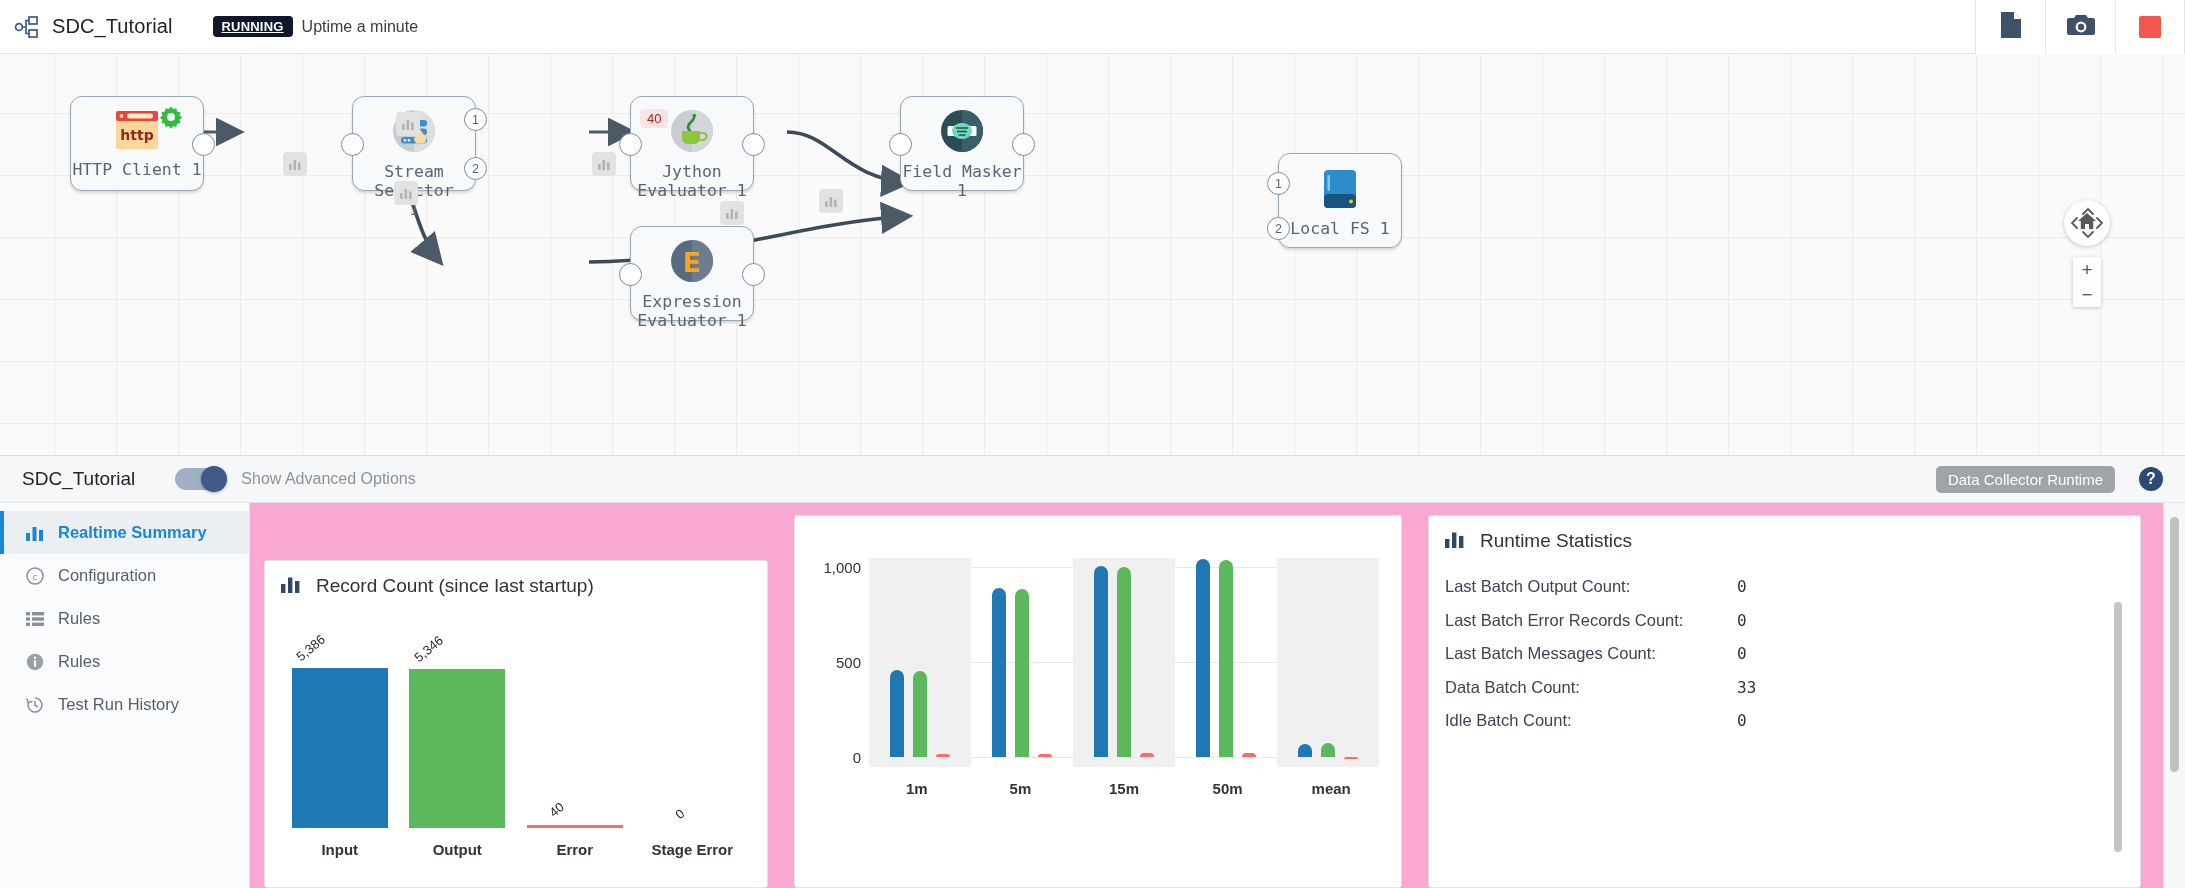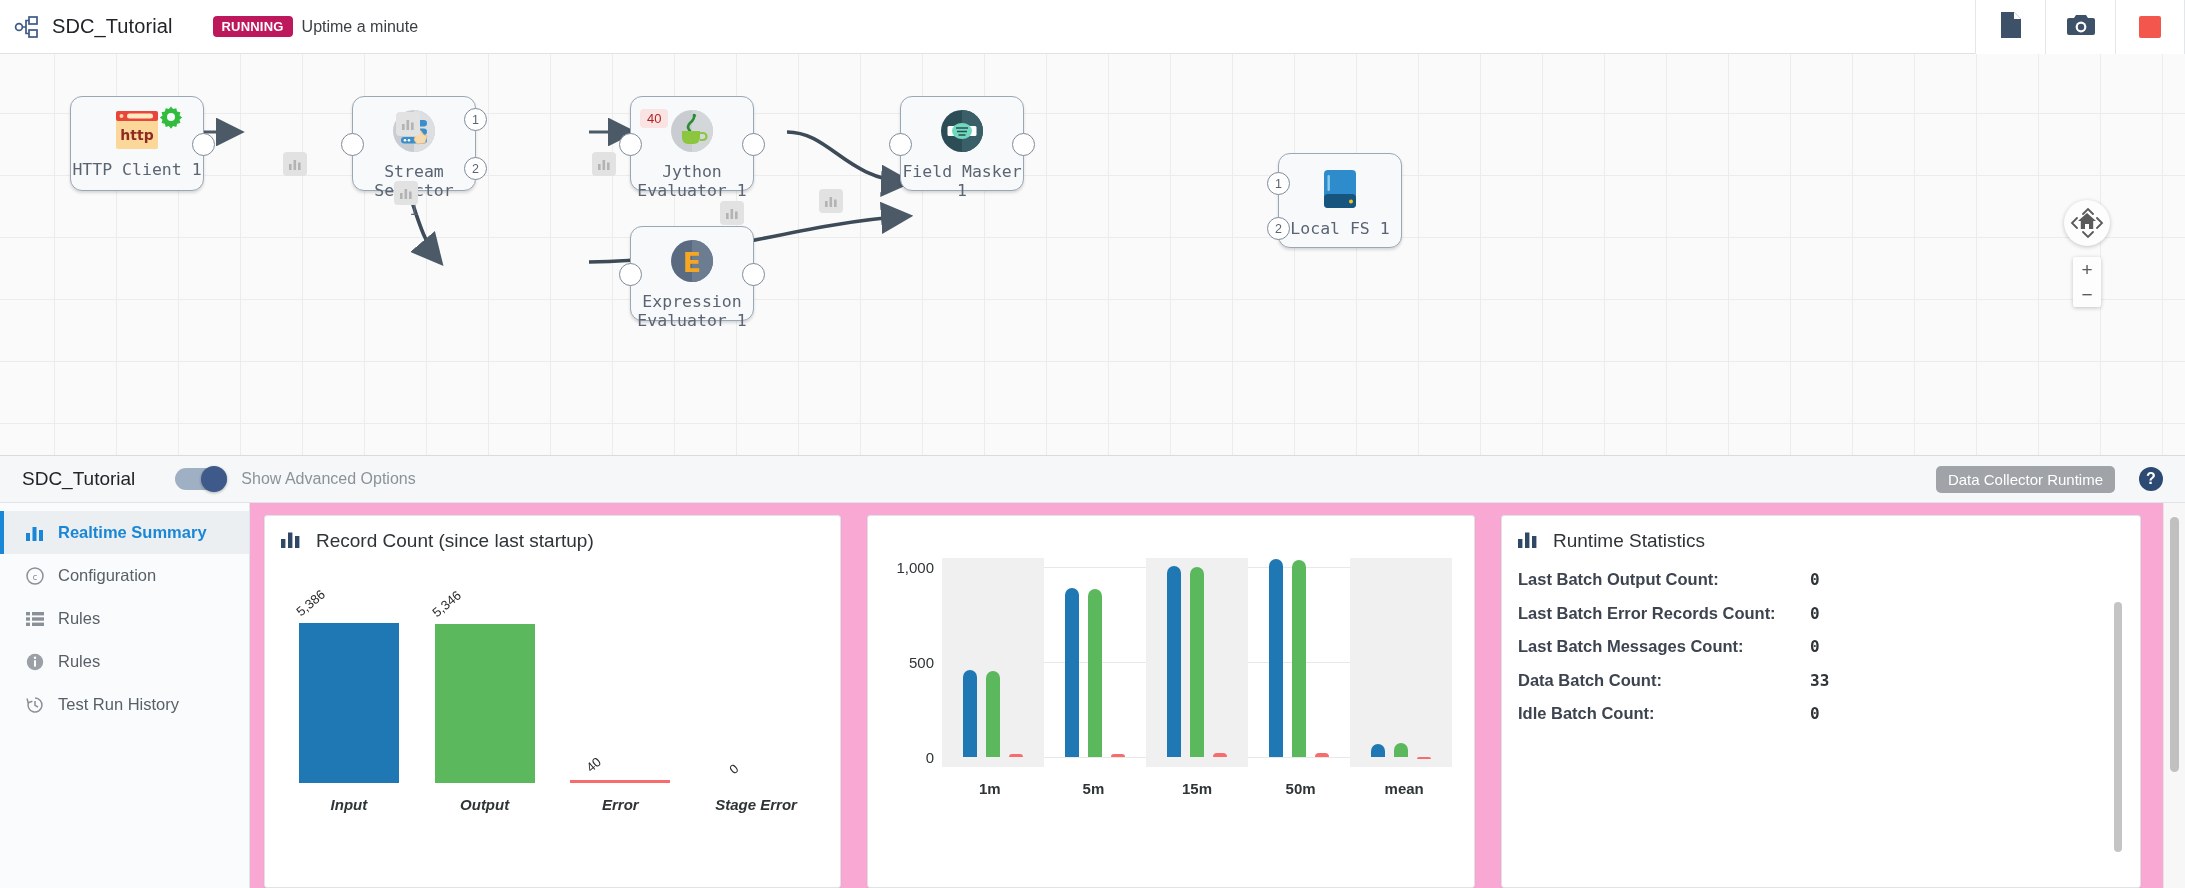--- a/index.html
+++ b/index.html
@@ -13,23 +13,23 @@
   
   .topbar {
     position: absolute; top:0; left:0; width:2185px; height:54px;
     background:#ffffff; border-bottom:1px solid #dfe2e6;
     display:flex; align-items:center;
   }
   .topbar-left { display:flex; align-items:center; padding-left:14px; flex:1; }
   .pipeline-icon { width:26px; height:26px; margin-right:12px; display:block; }
   .pipeline-title { font-size:20px; color:#212529; letter-spacing:.1px; }
   .status-badge {
-    margin-left:40px; background:#be185d; color:#fff;
+    margin-left:40px; background:#0f172a; color:#fff;
     font-size:13px; font-weight:bold; padding:3px 9px 3px 9px;
-    border-radius:4px; letter-spacing:.2px;
+    border-radius:4px; letter-spacing:.2px;text-decoration:underline;
   }
   .uptime { margin-left:9px; font-size:16px; color:#3c4043; }
   .topbar-right { display:flex; align-items:stretch; height:54px; }
   .tb-btn {
     width:70px; height:54px; display:flex; align-items:center; justify-content:center;
     border-left:1px solid #e4e7ea; background:#fff; cursor:pointer;
   }
   .tb-btn:last-child { border-right:1px solid #e4e7ea; }
   .stop-square { width:22px; height:22px; background:#f2564c; border-radius:2px; }
 
@@ -129,54 +129,54 @@
     background:#eceff1; color:#1a86d6; font-weight:bold;
     border-left:4px solid #1a86d6; padding-left:20px;
   }
 
   .cards { flex:1; display:flex; padding:12px 18px 0 14px; gap:26px; min-width:0; position:relative; }
   .card {
     background:#fff; border:1px solid #e0e3e6; border-radius:3px;
     box-shadow:0 1px 2px rgba(0,0,0,.07);
     padding:14px 16px 0 16px; position:relative; overflow:hidden;
   }
-  .card-a { width:577px; flex-shrink:0; }
+  .card-a { width:504px; flex-shrink:0;margin-top:45px; }
   .card-b { width:608px; flex-shrink:0; }
   .card-c { flex:1; min-width:0; margin-right:26px; }
   .card-head { display:flex; align-items:center; margin-bottom:6px; }
   .card-title { font-size:19px; color:#2f3437; margin-left:16px; }
 
   
   .rc-plot { position:relative; height:245px; margin-top:22px; }
   .rc-bars { position:absolute; left:0; right:0; bottom:36px; top:0; display:flex; }
   .rc-col { flex:1; position:relative; display:flex; justify-content:center; align-items:flex-end; }
   .rc-bar { width:82%; max-width:100px; }
   .rc-val {
     position:absolute; font-size:13px; color:#2b2b2b;
     transform:rotate(-40deg); transform-origin:left bottom; white-space:nowrap;
   }
-  .rc-labels { position:absolute; left:0; right:0; bottom:6px; display:flex;font-style:italic; }
+  .rc-labels { position:absolute; left:0; right:0; bottom:6px; display:flex; }
   .rc-lab { flex:1; text-align:center; font-size:15px; font-weight:bold; color:#2f3437; }
 
   
   .tp-plot { position:relative; height:245px; margin-top:28px; }
   .tp-yaxis { position:absolute; left:0; top:0; bottom:36px; width:58px; }
   .tp-ytick { position:absolute; right:8px; font-size:15px; color:#2f3437; transform:translateY(-50%); }
   .tp-area { position:absolute; left:58px; right:6px; top:0; bottom:36px; }
   .tp-grid { position:absolute; left:0; right:0; height:1px; background:#e8e8e8; }
   .tp-groups { position:absolute; left:0; right:0; top:0; bottom:0; display:flex; }
   .tp-group { flex:1; position:relative; display:flex; align-items:flex-end; justify-content:center; gap:9px; }
   .tp-group.shaded { background:#f0f0f0; }
   .tp-bar { width:14px; border-radius:7px 7px 0 0; }
   .tp-xlabels { position:absolute; left:58px; right:6px; bottom:6px; display:flex;gap:8px; }
   .tp-xlab { flex:1; text-align:center; font-size:15px; font-weight:bold; color:#2f3437; }
 
   
   .rt-list { margin-top:18px; position:relative; }
-  .rt-row { display:flex; align-items:flex-start; height:33.5px;font-weight:bold; }
+  .rt-row { display:flex; align-items:center; height:33.5px; }
   .rt-key { width:292px; font-size:16.5px; color:#3d4450; flex-shrink:0; }
   .rt-val { font-family:"DejaVu Sans Mono", monospace; font-size:16px; color:#2f3437; }
   .rt-scroll {
     position:absolute; right:2px; top:32px; width:8px; height:250px;
     background:#c4c4c4; border-radius:4px;
   }
   .outer-scroll {
     position:absolute; right:6px; top:14px; width:9px; height:255px;
     background:#c0c0c0; border-radius:5px;
   }

